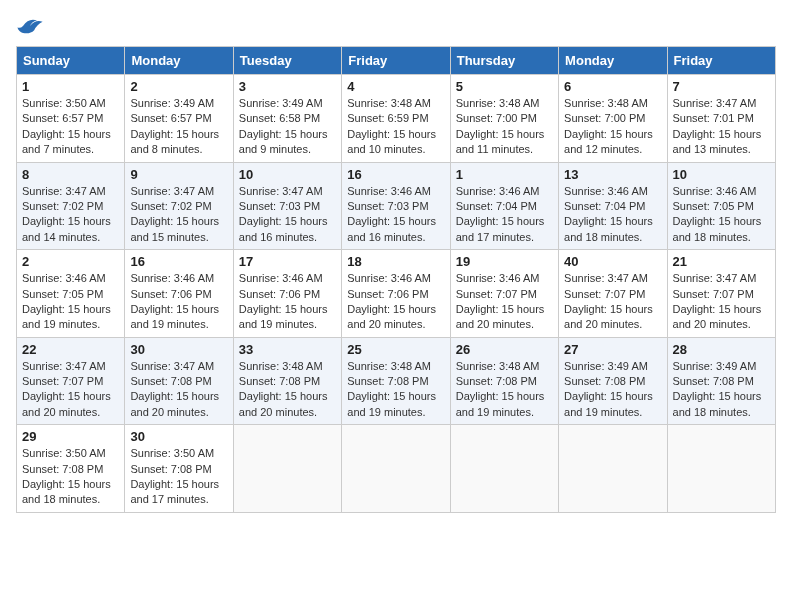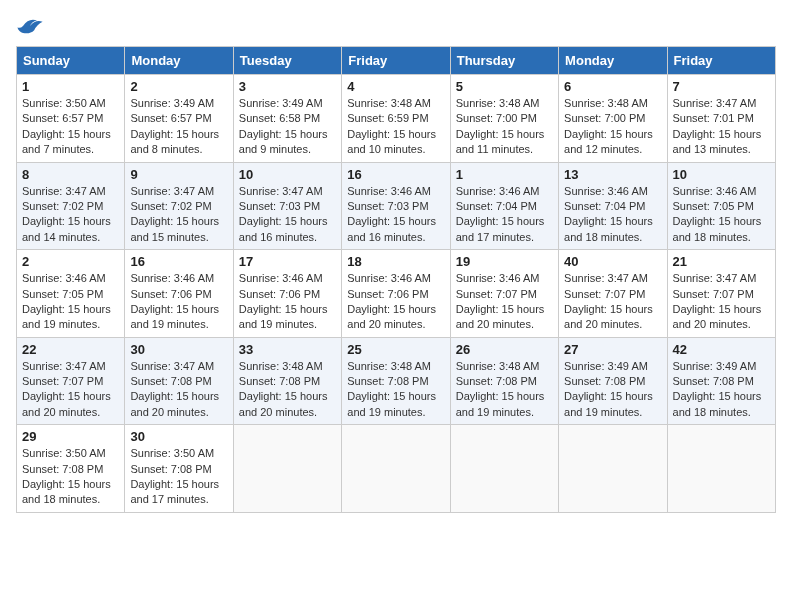--- a/index.html
+++ b/index.html
@@ -227,21 +227,21 @@
         </td>
         <td>
           <div class="day-num">26</div>
           <div class="day-detail">Sunrise: 3:48 AM<br>Sunset: 7:08 PM<br>Daylight: 15 hours and 19 minutes.</div>
         </td>
         <td>
           <div class="day-num">27</div>
           <div class="day-detail">Sunrise: 3:49 AM<br>Sunset: 7:08 PM<br>Daylight: 15 hours and 19 minutes.</div>
         </td>
         <td>
-          <div class="day-num">42</div>
+          <div class="day-num">28</div>
           <div class="day-detail">Sunrise: 3:49 AM<br>Sunset: 7:08 PM<br>Daylight: 15 hours and 18 minutes.</div>
         </td>
       </tr>
       <tr>
         <td>
           <div class="day-num">29</div>
           <div class="day-detail">Sunrise: 3:50 AM<br>Sunset: 7:08 PM<br>Daylight: 15 hours and 18 minutes.</div>
         </td>
         <td>
           <div class="day-num">30</div>

